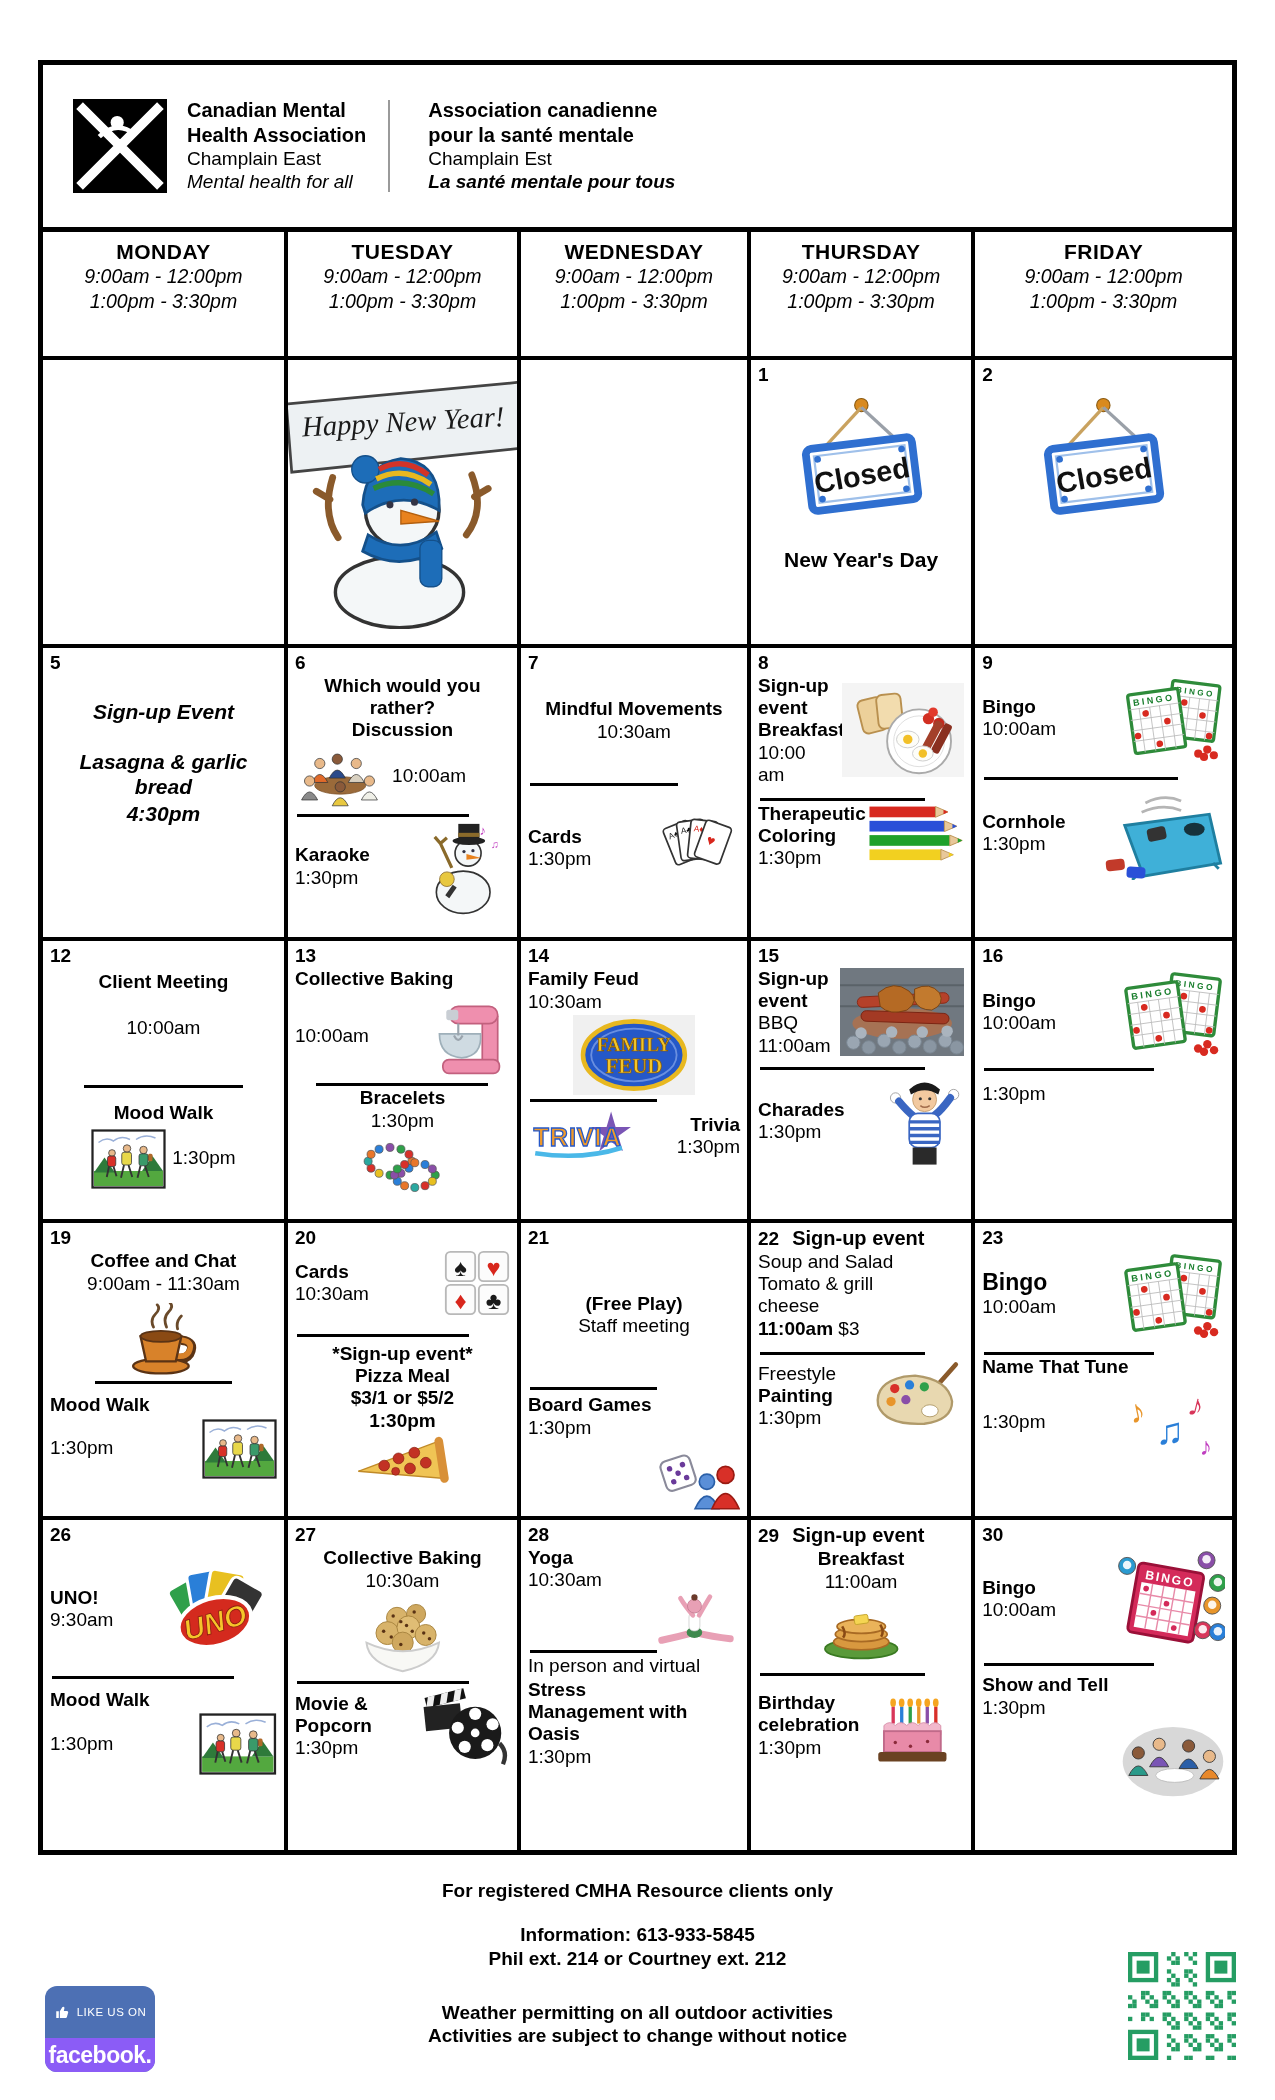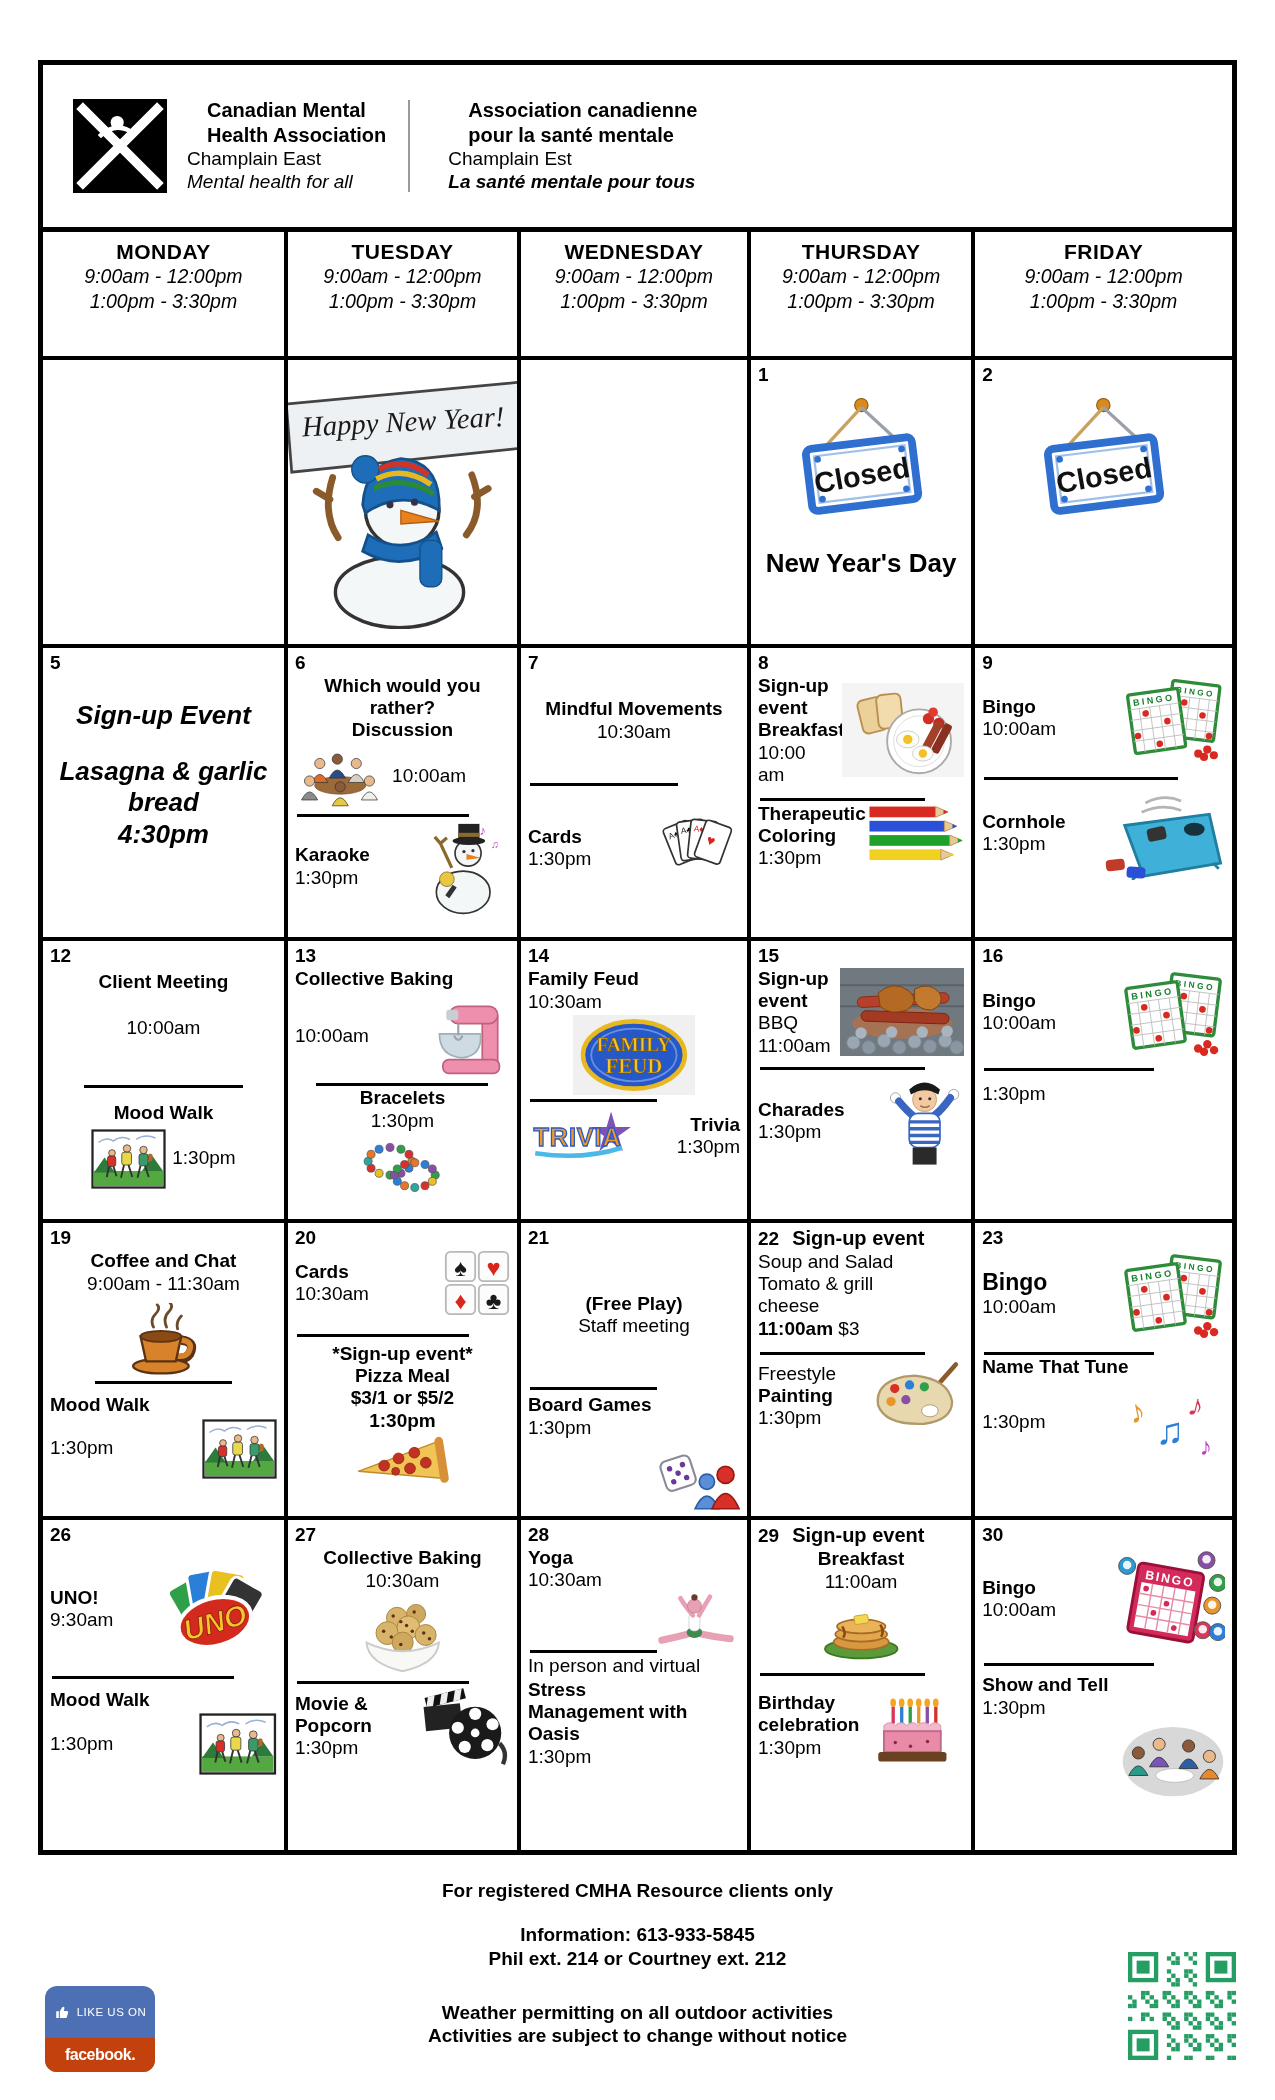--- a/index.html
+++ b/index.html
@@ -9,21 +9,21 @@
   }
   
   .topbox{
     position:absolute;left:38px;top:60px;width:1199px;height:172px;
     border:5px solid #000;box-sizing:border-box;
     display:flex;align-items:center;background:#fff;
   }
   .logo{width:94px;height:94px;margin-left:30px;flex:0 0 auto;}
   .logo svg{width:100%;height:100%;display:block;}
   .org{margin-left:20px;font-size:19px;line-height:1.22;flex:0 0 auto;}
-  .org .b1{font-weight:bold;font-size:20px;margin-left:20px;}
+  .org .b1{font-weight:bold;font-size:20px;}
   .org .tag{font-weight:normal;font-style:italic;}
   .org.fr .tag{font-weight:600;}
   .vdiv{width:2px;height:92px;background:#9a9a9a;margin:0 18px 0 22px;flex:0 0 auto;}
   .titlebox{flex:1 1 auto;text-align:center;font-weight:bold;font-size:31px;line-height:1.32;padding:0 10px 0 30px;}
   
   .grid{
     position:absolute;left:38px;top:227px;width:1199px;
     border:5px solid #000;box-sizing:border-box;background:#fff;
     display:grid;
     grid-template-columns:20.6% 19.6% 19.35% 18.85% 21.6%;
@@ -41,40 +41,40 @@
   .dhead .hh{font-style:italic;font-size:19.5px;line-height:1.28;}
   .date{font-weight:bold;font-size:19px;line-height:1.15;margin-top:2px;}
   .date .suf{margin-left:13px;font-size:20px;font-weight:bold;}
   .blk{display:flex;align-items:center;gap:6px;margin-top:1px;min-height:10px;}
   .blk.ctr{justify-content:center;text-align:center;}
   .blk.rt{justify-content:flex-end;text-align:right;}
   .blk .txt{min-width:0;}
   .ln{line-height:1.17;}
   .b{font-weight:bold;}
   .i{font-style:italic;}
-  .lg{font-size:26px;text-align:right;}
+  .lg{font-size:21px;text-align:right;}
   .xl{font-size:23px;}
   .ic{display:inline-block;flex:0 0 auto;}
   .ic svg{height:100%;width:auto;display:block;}
   .hrline{border-top:3px solid #000;height:0;width:88%;margin-top:6px;margin-left:2px;}
   .hrline.ctr{margin-left:auto;margin-right:auto;}
   .hrline.w60{width:60%;}
   .hrline.w70{width:70%;}
   .hrline.w80{width:80%;}
   
   .fline{position:absolute;left:0;width:1275px;text-align:center;font-weight:bold;font-size:19px;}
   .f1{top:1880px;}.f2{top:1924px;}.f3{top:1948px;}.f4{top:2002px;}.f5{top:2025px;}
   .fb{
     position:absolute;left:45px;top:1986px;width:110px;height:86px;
     background:#4d70b4;border-radius:12px;overflow:hidden;cursor:pointer;
     display:flex;flex-direction:column;
   }
   .fb-top{flex:1;display:flex;align-items:center;justify-content:center;gap:5px;color:#fff;font-size:11.5px;letter-spacing:.5px;}
   .fb-top .ic{height:18px;}
-  .fb-word{background:#c2410c;color:#fff;font-weight:bold;font-size:16px;text-align:center;line-height:34px;height:34px;letter-spacing:-.5px;}
+  .fb-word{background:#8b5cf6;color:#fff;font-weight:bold;font-size:23px;text-align:center;line-height:34px;height:34px;letter-spacing:-.5px;}
   .qr{position:absolute;left:1128px;top:1952px;width:108px;height:108px;}
   .qr svg{width:100%;height:100%;display:block;}
 </style>
 </head>
 <body>
 
 <div class="topbox">
   <div class="logo"><span class="ic" style="height:94px"><svg viewBox="0 0 100 100">
           <rect width="100" height="100" fill="#000"></rect>
           <path d="M7 7 L93 93 M93 7 L7 93" stroke="#fff" stroke-width="10"></path>

